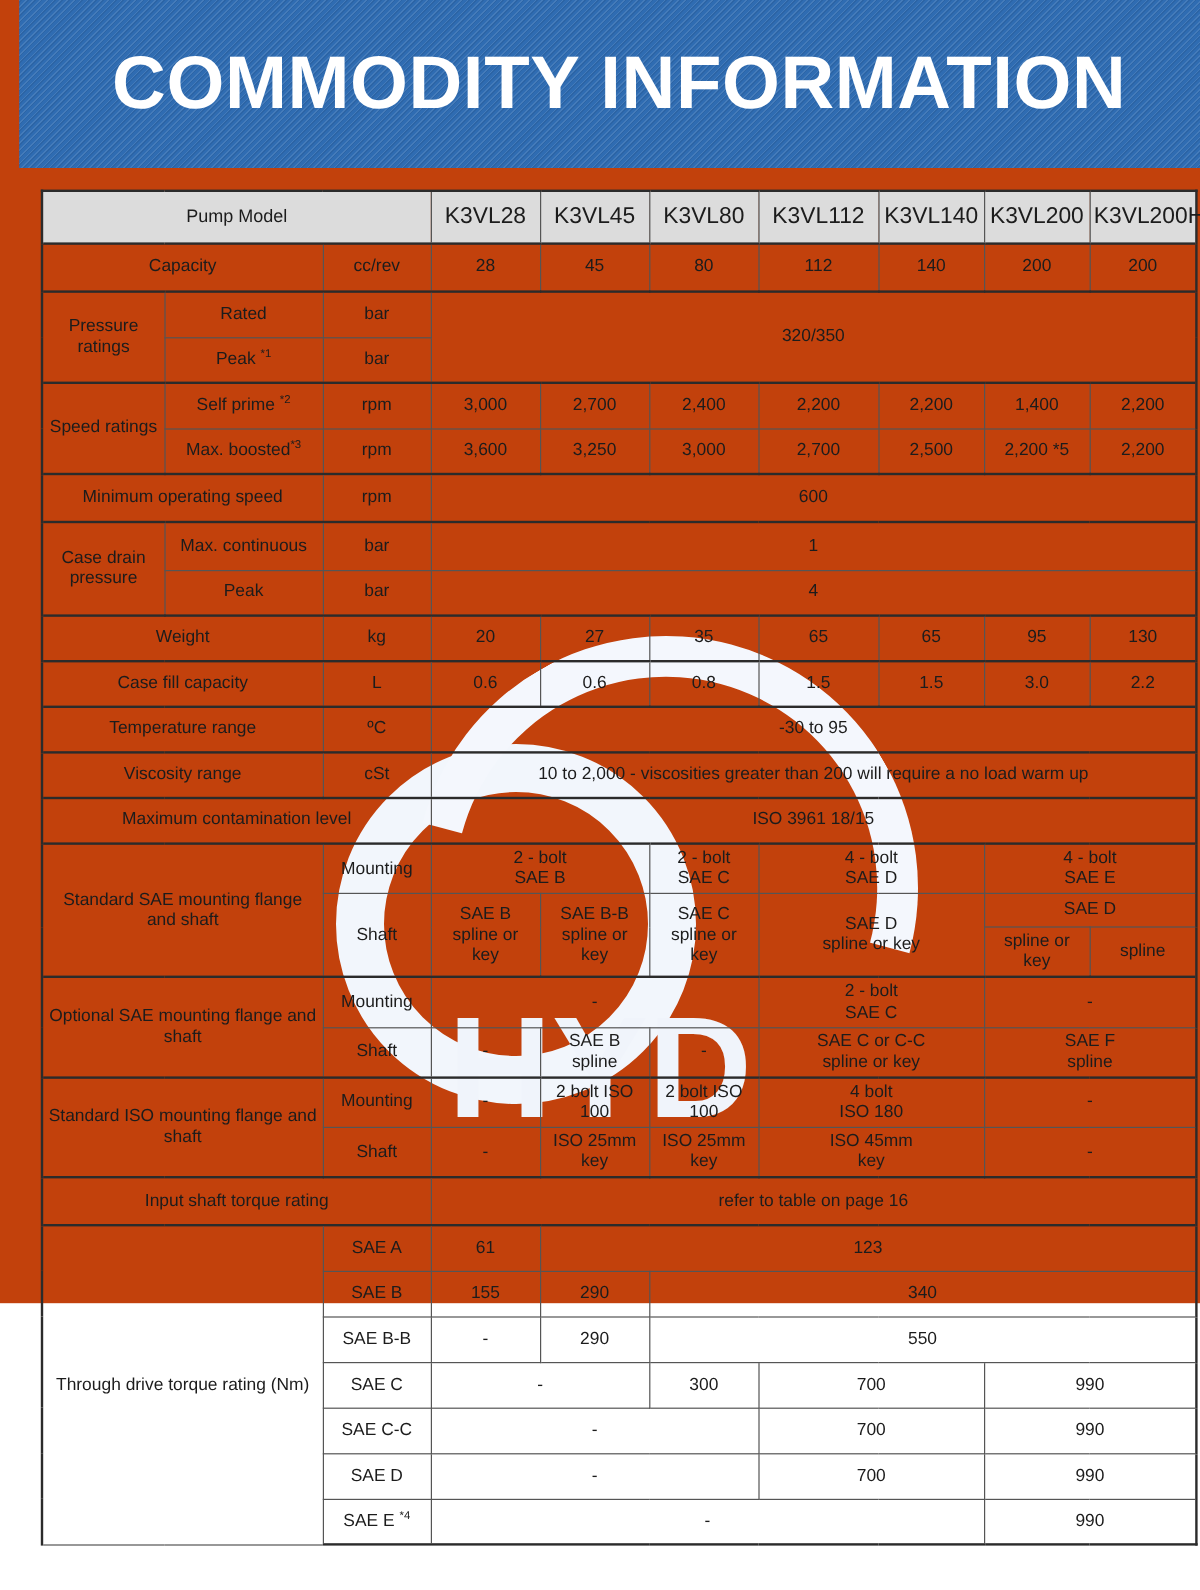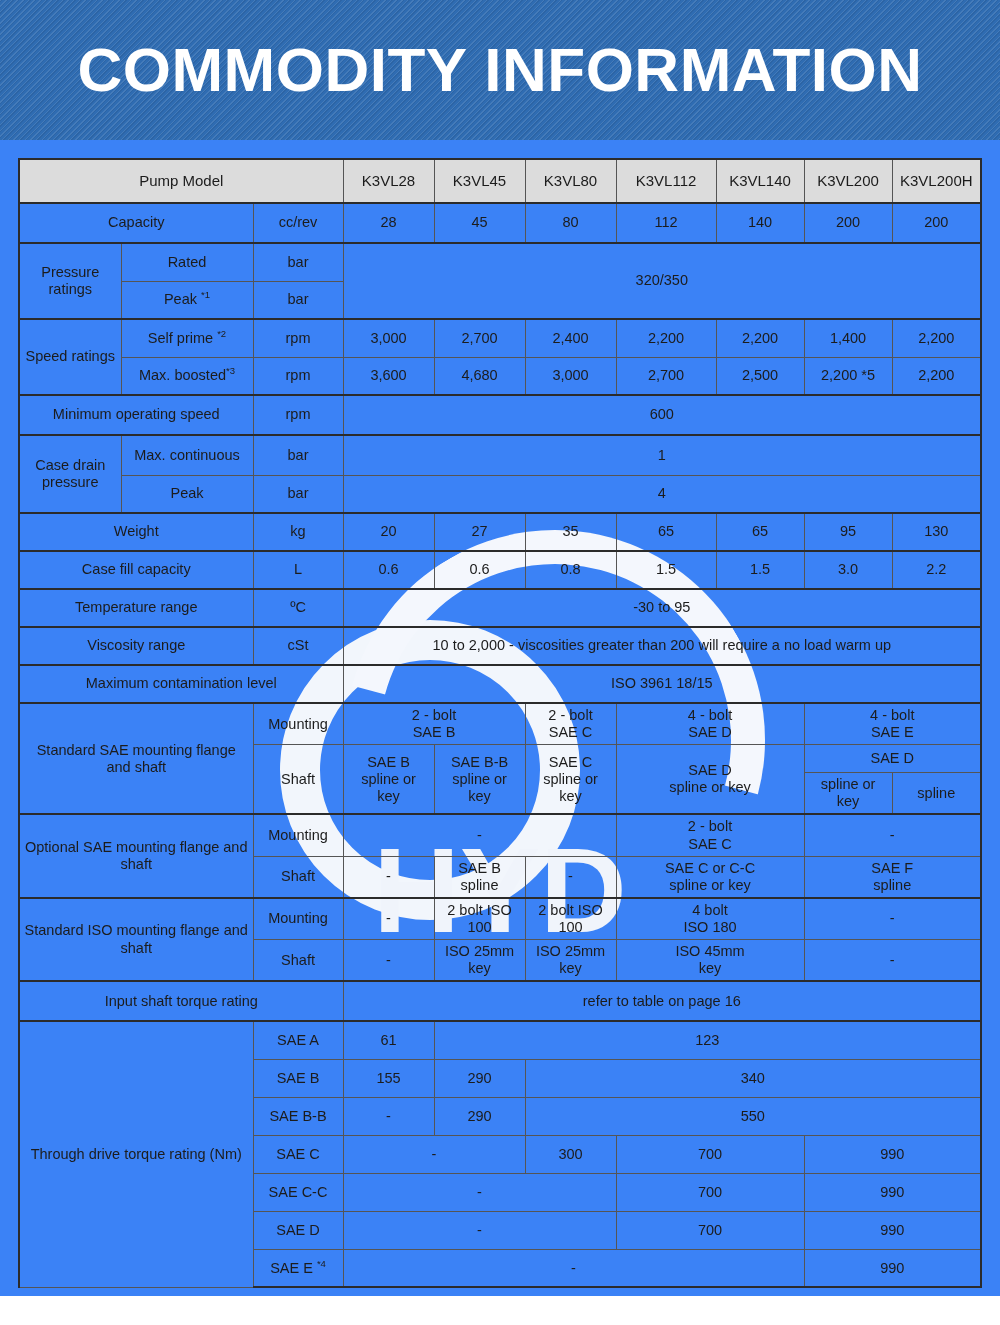--- a/index.html
+++ b/index.html
@@ -5,22 +5,23 @@
   * { box-sizing: border-box; }
   html, body {
     margin: 0; padding: 0;
     width: 1000px; height: 1325px;
     background: #ffffff;
     font-family: "Liberation Sans", sans-serif;
     overflow: hidden;
   }
   #page {
     position: relative;
-    width: 1000px; height: 1296px;
-    background: #3b82f6;
+    width: 1000px; height: 1086px;
+    background: #c2410c;
+    padding-left: 16px;
   }
 
   
   .banner {
     position: relative;
     width: 1000px;
     height: 140px;
     background-color: #2f6cb2;
     background-image: repeating-linear-gradient(
       135deg,
@@ -124,21 +125,21 @@
     line-height: 1.18;
     font-weight: normal;
     background: transparent;
   }
   .hdr {
     background: #dcdcdc !important;
     font-weight: bold;
     font-size: 15px;
     height: 44px;
   }
-  .hdr-model { font-size: 15px; }
+  .hdr-model { font-size: 19px; }
   .sect-top { border-top: 2px solid #2b2b2b !important; }
   .outer-l { border-left: 2px solid #2b2b2b !important; }
   .outer-r { border-right: 2px solid #2b2b2b !important; }
   .outer-t { border-top: 2px solid #2b2b2b !important; }
   .outer-b { border-bottom: 2px solid #2b2b2b !important; }
   sup.fn {
     font-size: 9.5px;
     vertical-align: super;
     line-height: 0;
   }
@@ -219,21 +220,21 @@
       <td class="sect-top">2,400</td>
       <td class="sect-top">2,200</td>
       <td class="sect-top">2,200</td>
       <td class="sect-top">1,400</td>
       <td class="sect-top outer-r">2,200</td>
     </tr>
     <tr class="r38">
       <td><span>Max. boosted</span><sup class="fn">*3</sup></td>
       <td>rpm</td>
       <td>3,600</td>
-      <td>4,680</td>
+      <td>3,250</td>
       <td>3,000</td>
       <td>2,700</td>
       <td>2,500</td>
       <td>2,200 *5</td>
       <td class="outer-r">2,200</td>
     </tr>
 
     <tr class="r40">
       <td class="outer-l sect-top" colspan="2">Minimum operating speed</td>
       <td class="sect-top">rpm</td>

